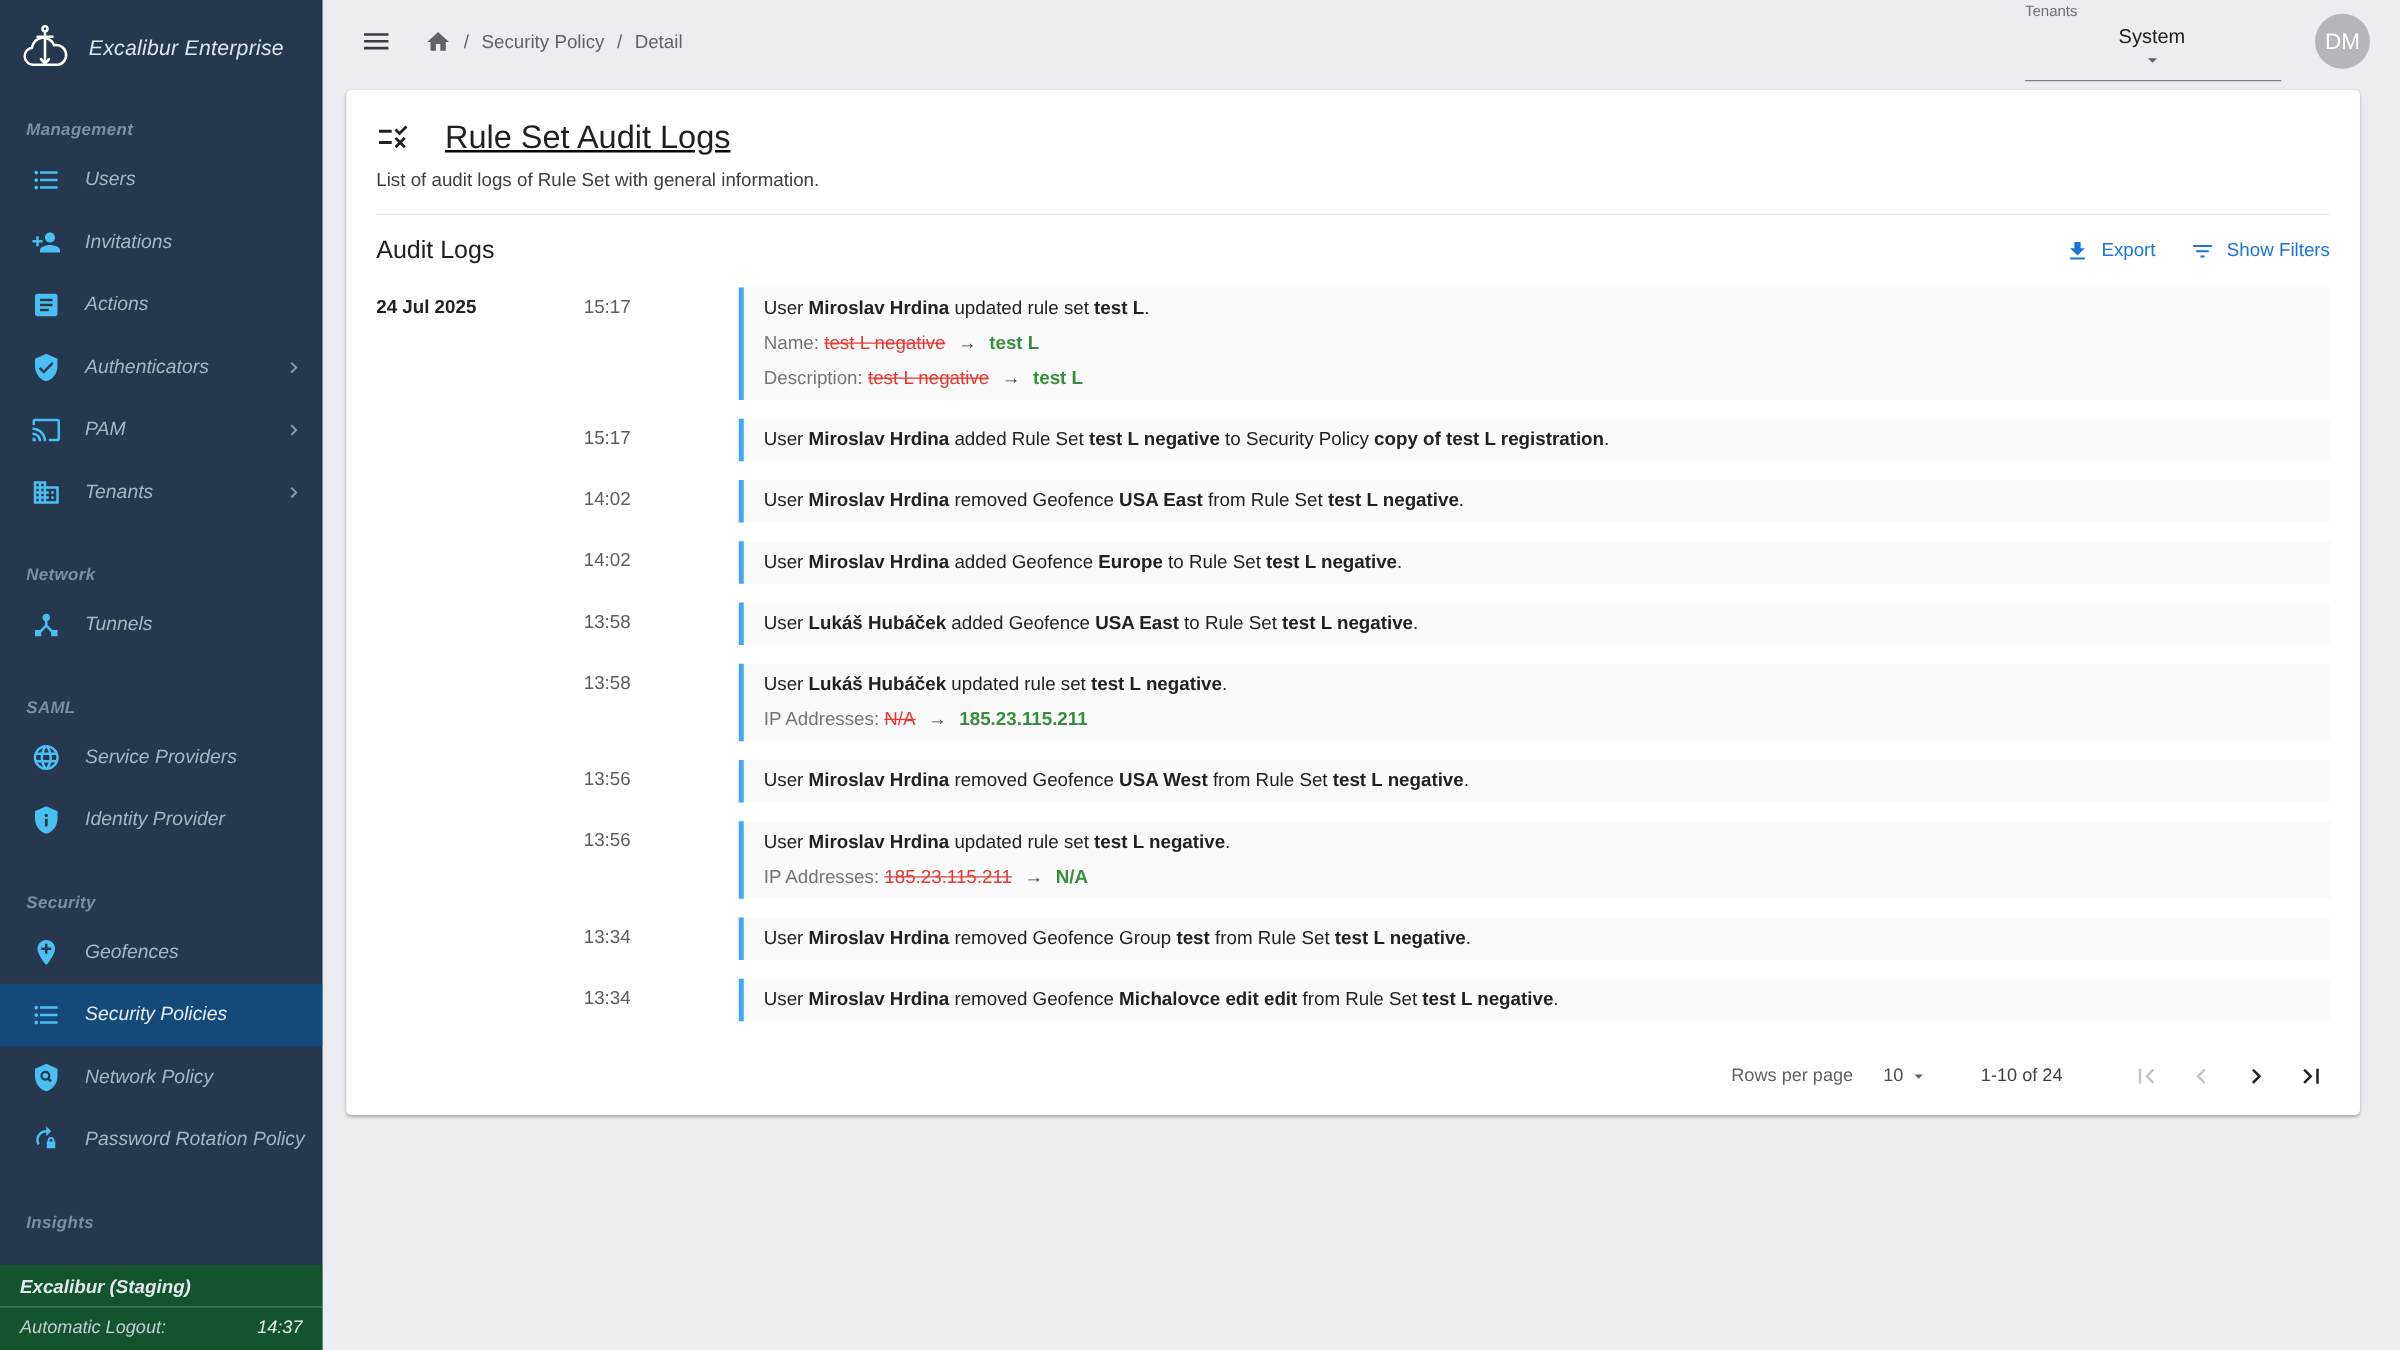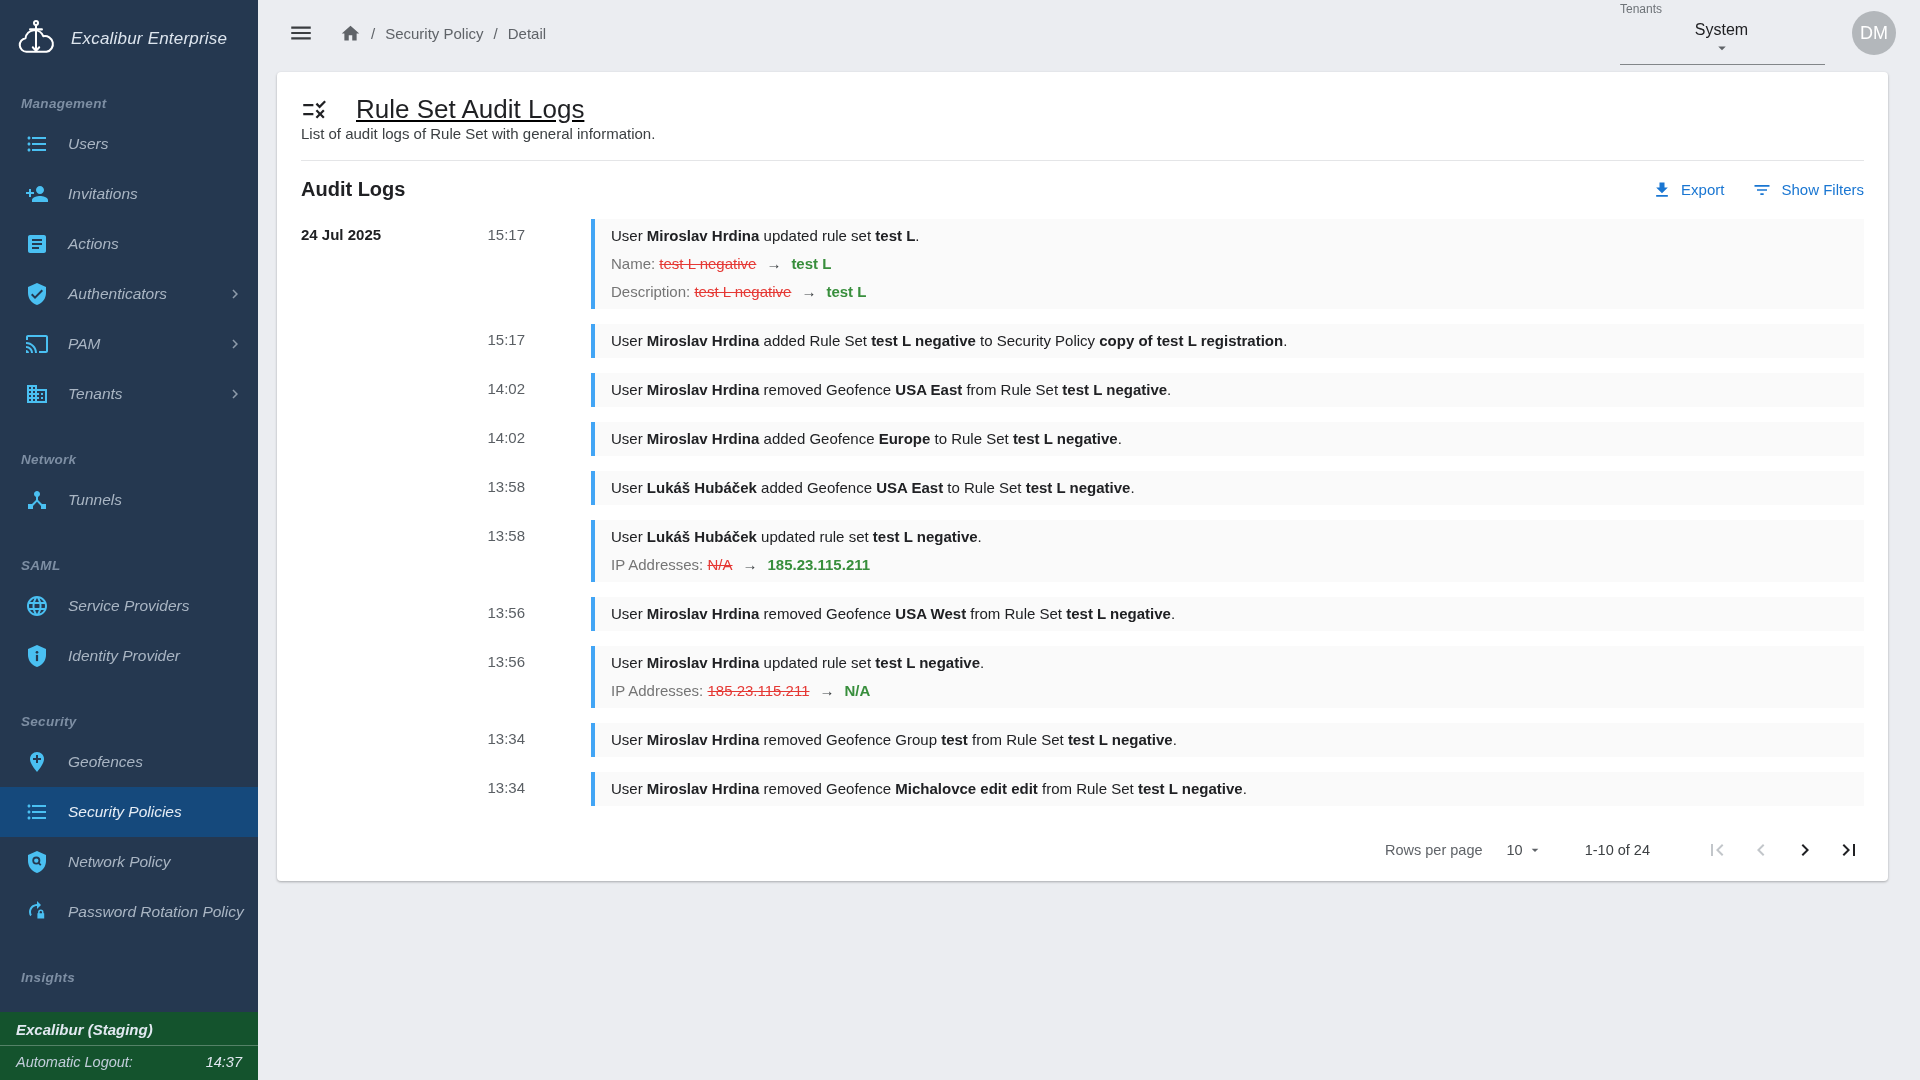--- a/index.html
+++ b/index.html
@@ -37,32 +37,32 @@
   .tenant-value-row { display:flex; align-items:center; justify-content:space-between; padding:5px 2px 7px 0; border-bottom:1px solid #828689;flex-direction:column; }
   .tenant-value { font-size:16px; color:#202124; }
   .tenant-caret { width:18px; height:18px; }
   .avatar { width:44px; height:44px; border-radius:50%; background:#b3b7bb; color:#fff; display:flex; align-items:center; justify-content:center; font-size:18px; font-weight:500; cursor:pointer; }
 
   .card { margin:6px 32px 0 19px; background:#fff; border-radius:4px; box-shadow:0 1px 3px rgba(0,0,0,.18), 0 1px 2px rgba(0,0,0,.12); padding-bottom:8px; }
   .card-head { padding:22px 24px 0; }
   .title-row { display:flex; align-items:center; gap:28px;text-decoration:underline; }
   .title-row svg { width:27px; height:27px; }
   .page-title { font-size:26px; font-weight:400; color:#1f2023; }
-  .page-subtitle { font-size:15px; color:#3c4043; }
+  .page-subtitle { margin-top:11px; font-size:15px; color:#3c4043; }
   .head-div { border-bottom:1px solid #e4e5e7; margin-top:18px; }
   .section-head { display:flex; align-items:center; padding:17px 24px 12px; }
-  .section-title { font-size:20px; font-weight:700; color:#202124; }
+  .section-title { font-size:20px; font-weight:400; color:#202124; }
   .actions { display:flex; align-items:center; gap:28px; }
   .link-btn { display:flex; align-items:center; gap:9px; color:#1976d2; font-size:15px; font-weight:500; cursor:pointer; }
   .link-btn svg { width:20px; height:20px; }
 
   .logs { padding:6px 24px 0; }
   .log-row { display:flex; margin-bottom:15px;gap:48px; }
   .date-cell { width:118px; padding-top:7px; font-size:15px; font-weight:700; color:#202124; }
-  .time-cell { width:76px; padding:7px 18px 0 0; text-align:right; font-size:15px; color:#5a5f64; }
+  .time-cell { width:76px; padding:7px 18px 0 0; font-size:15px; color:#5a5f64; }
   .entry { flex:1; background:#fafafa; border-left:4px solid #42a5f5; padding:7px 16px 8px; }
   .line { font-size:15px; line-height:19px; color:#202124; }
   .line + .line { margin-top:9px; }
   .seg-b { font-weight:700; }
   .seg-label { color:#757575; }
   .seg-old { color:#e53935; text-decoration:line-through; }
   .seg-new { color:#388e3c; font-weight:700; }
   .seg-arrow { color:#3c4043; margin:0 10px; font-weight:700; }
 
   .pagination { display:flex; align-items:center; justify-content:flex-end; padding:16px 26px 10px; color:#5f6368; font-size:14.5px; }

